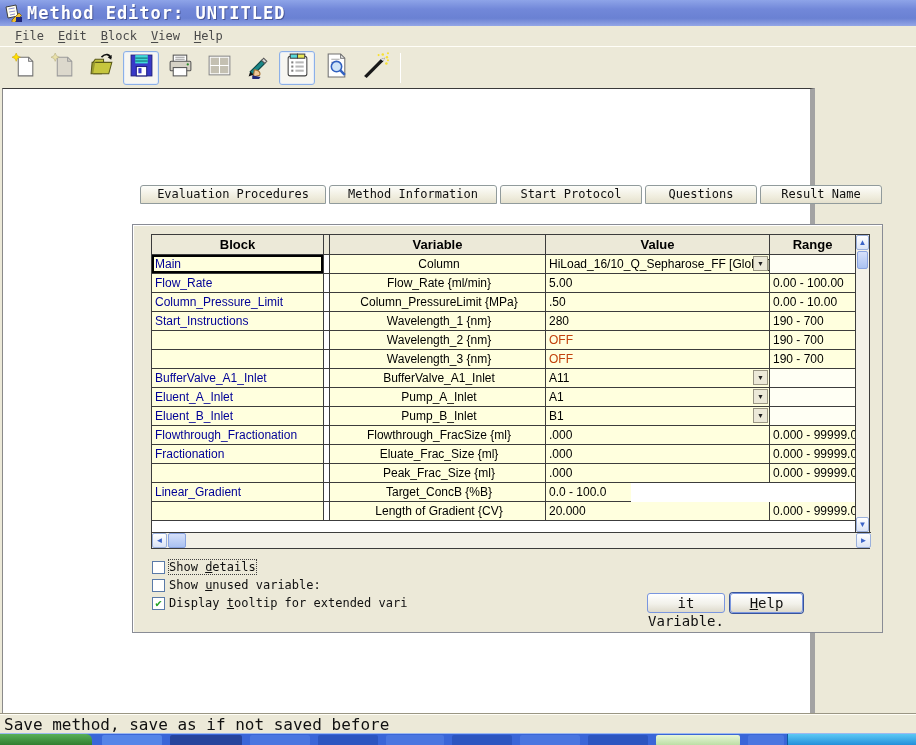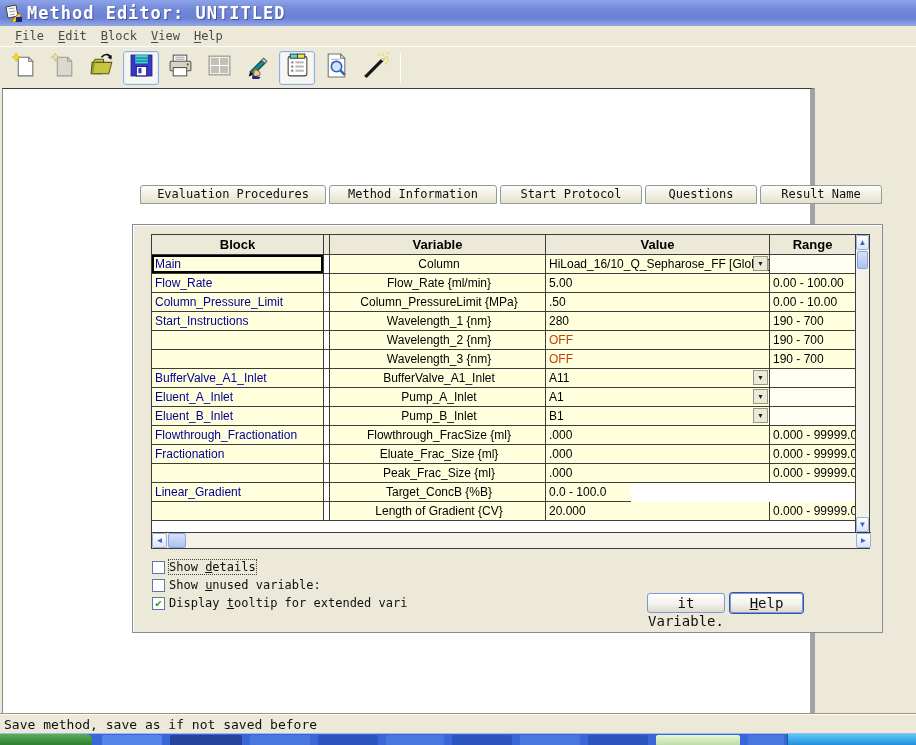--- a/index.html
+++ b/index.html
@@ -93,21 +93,21 @@
     font-size:11px; line-height:11px; text-align:center; color:#21a121; font-weight:bold; flex:0 0 auto; }
   .chk-label.focused { outline:1px dotted #404040; }
   .xp-btn { position:absolute; height:20px; background:linear-gradient(180deg,#ffffff,#f2f1ea 55%,#dedacc);
     border:1px solid #7a96df; border-radius:3px; font-family:"DejaVu Sans Mono", monospace;
     font-size:14px; color:#101010; text-align:center; line-height:18px; }
   .xp-btn.default { box-shadow:0 0 0 1px #38549c; }
 
   
   #statusbar { position:absolute; left:0; top:714px; width:916px; height:19px;
     background:#ece9d8; border-top:1px solid #fffef6; box-shadow:0 -1px 0 #9a9684;
-    font-family:"DejaVu Sans Mono", monospace; font-size:13px; color:#101010;
+    font-family:"DejaVu Sans Mono", monospace; font-size:16px; color:#101010;
     display:flex; align-items:center; padding-left:4px; }
 
   
   #taskbar { position:absolute; left:0; top:733px; width:916px; height:12px; background:#3a66d8;
     border-top:1px solid #9db9f0; overflow:hidden; }
   .tk { position:absolute; top:1px; height:11px; }
 </style>
 </head>
 <body>
 

